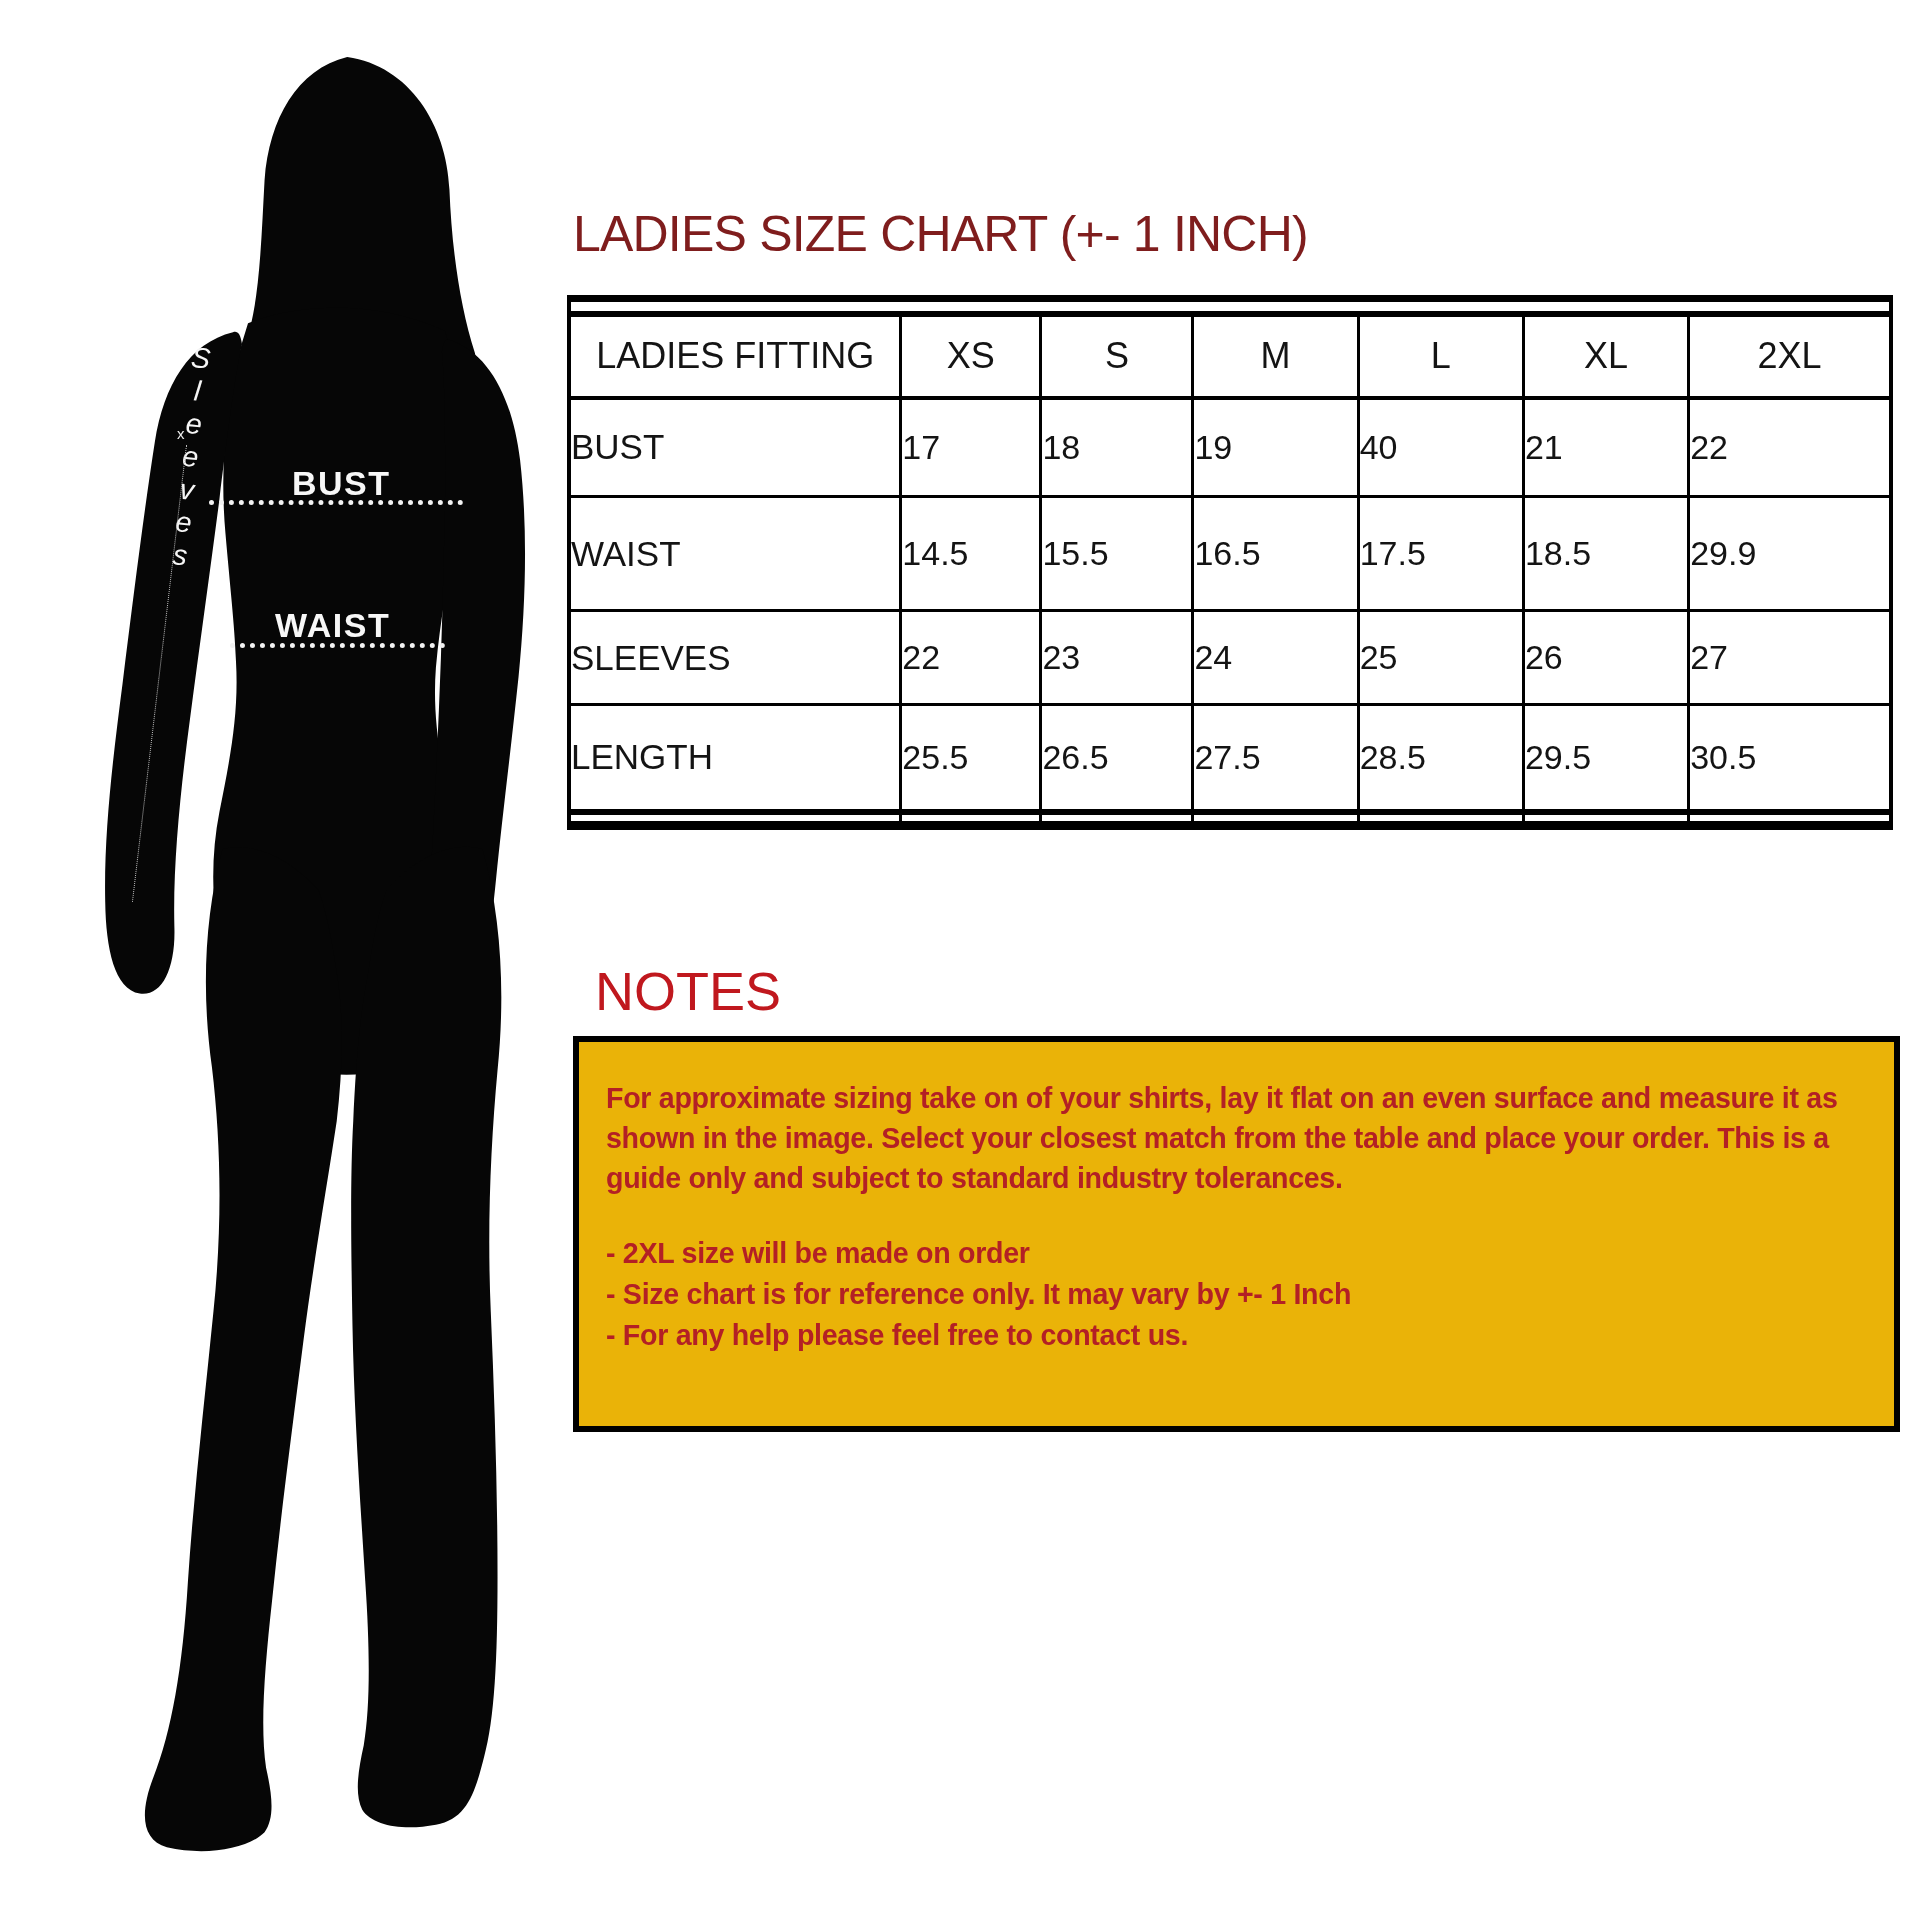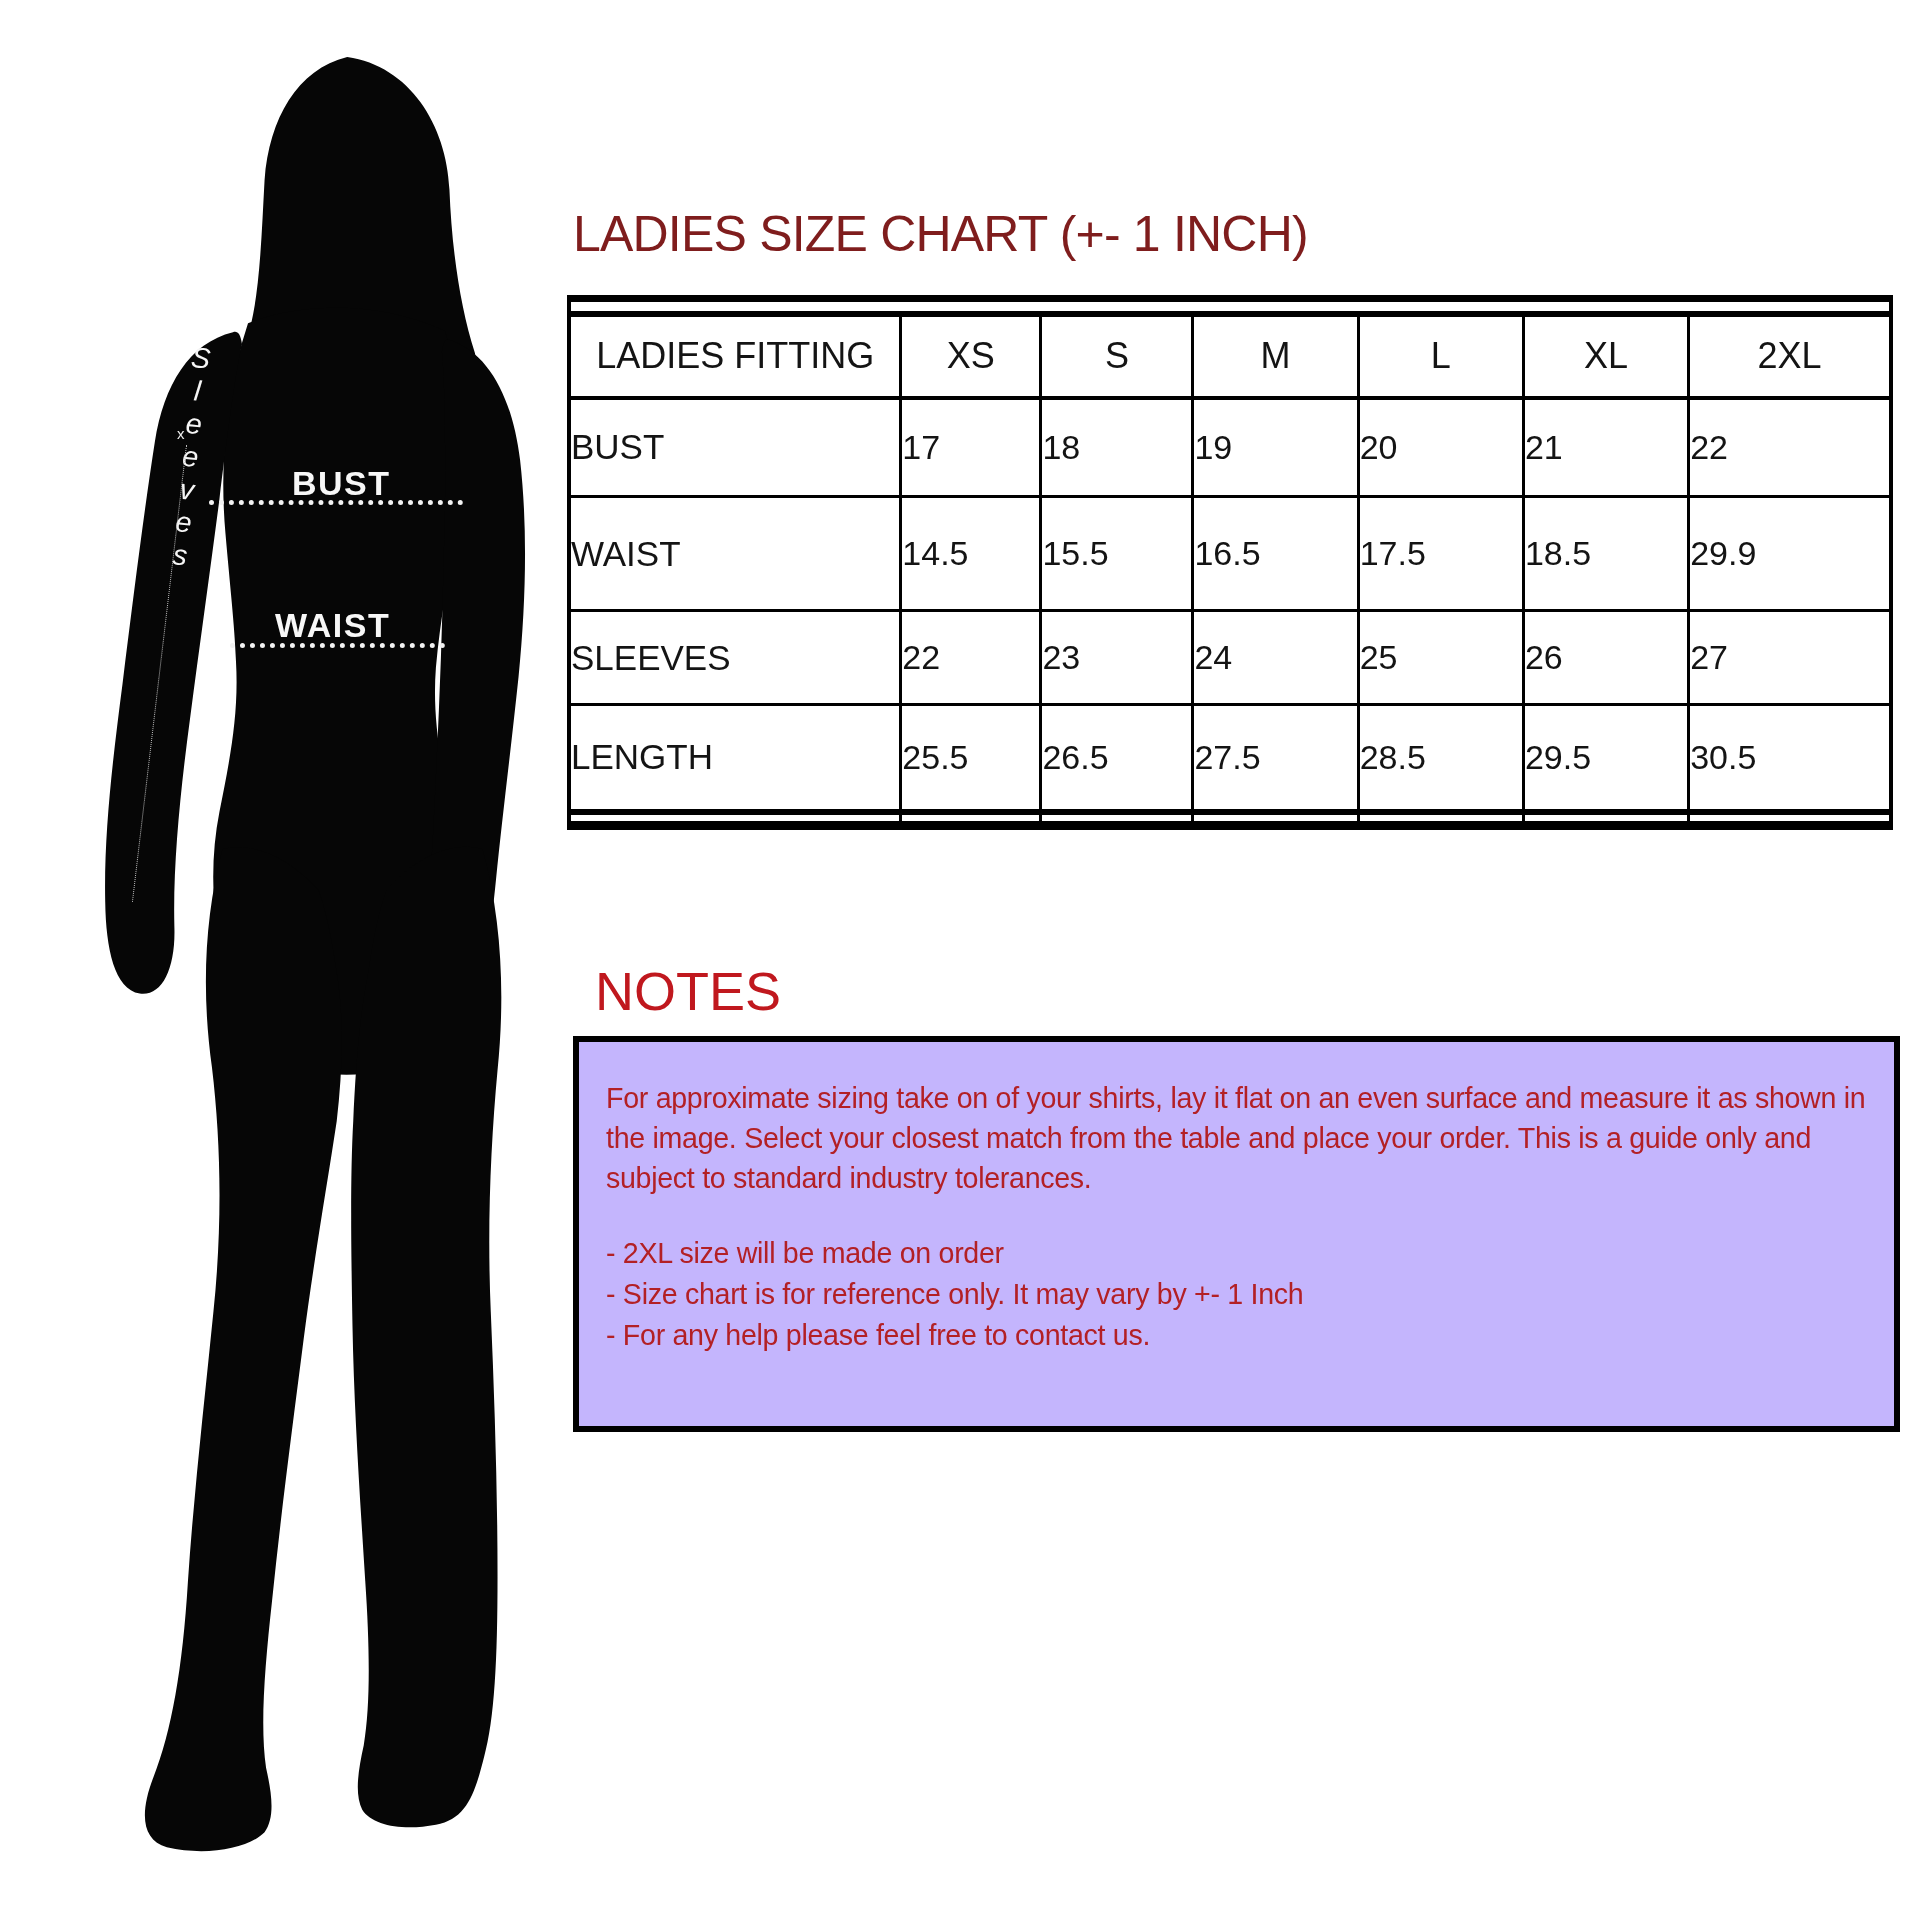--- a/index.html
+++ b/index.html
@@ -115,25 +115,26 @@
     font-size: 54px;
     font-weight: normal;
     color: var(--heading_red, #c0181e);
     letter-spacing: 0px;
   }
   .notes-box {
     position: absolute;
     left: 573px; top: 1036px;
     width: 1327px; height: 396px;
     border: 6px solid #000;
-    background: #c4b5fd;
+    background: #eab308;
     padding: 36px 10.5px 0 27px;
     color: var(--note_red, #b32025);
     font-size: 28.6px;
     letter-spacing: -0.3px;
+    font-weight: bold;
   }
   .notes-box p { line-height: 40px; margin-bottom: 35px; }
   .note-bullet { line-height: 41px; }
 </style>
 </head>
 <body>
 
 <div class="canvas">
 
   <svg class="figure-svg" viewBox="0 0 2560 2560" aria-hidden="true">
@@ -258,21 +259,21 @@
       <th>M</th>
       <th>L</th>
       <th>XL</th>
       <th>2XL</th>
     </tr>
     <tr class="r-bust">
       <td class="row-label">BUST</td>
       <td class="num">17</td>
       <td class="num">18</td>
       <td class="num">19</td>
-      <td class="num">20</td>
+      <td class="num">40</td>
       <td class="num">21</td>
       <td class="num">22</td>
     </tr>
     <tr class="r-waist">
       <td class="row-label">WAIST</td>
       <td class="num">14.5</td>
       <td class="num">15.5</td>
       <td class="num">16.5</td>
       <td class="num">17.5</td>
       <td class="num">18.5</td>

